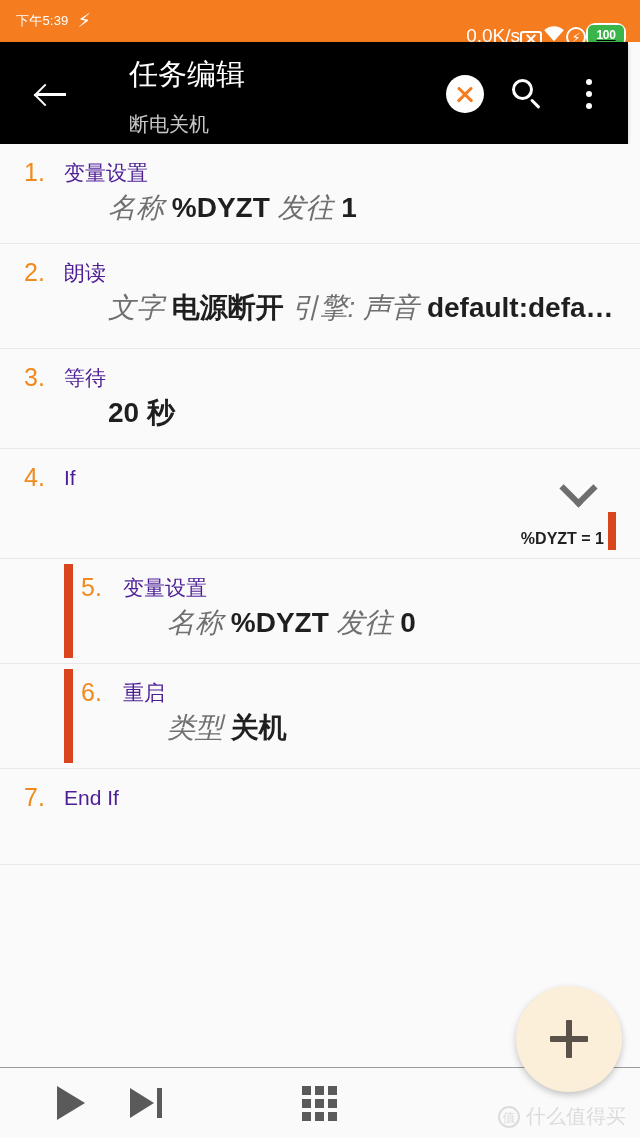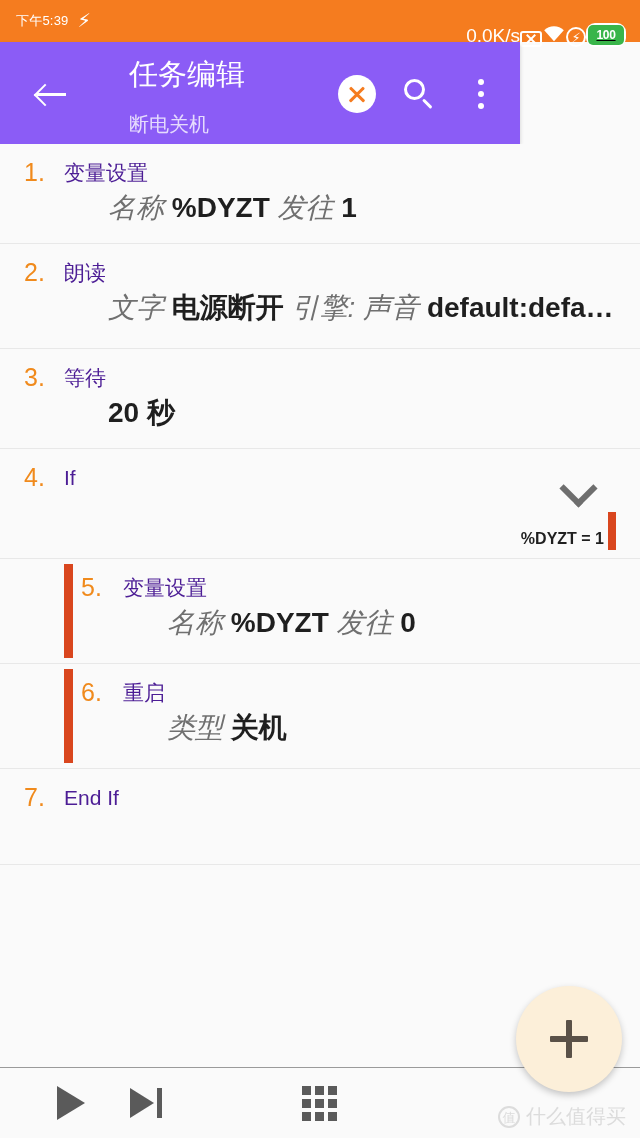--- a/index.html
+++ b/index.html
@@ -103,22 +103,22 @@
     color: #ffffff;
     font-size: 12px;
     font-weight: bold;
     letter-spacing: -.3px;
   }
 
   
   .appbar {
     position: absolute;
     left: 0; top: 42px;
-    width: 520px; height: 102px;
-    background: #8b5cf6;
+    width: 628px; height: 102px;
+    background: #000000;
     box-shadow: 0 2px 4px rgba(0,0,0,.18);
   }
   .back-btn {
     position: absolute;
     left: 20px; top: 26px;
     width: 62px; height: 52px;
     display: flex; align-items: center; justify-content: center;
     cursor: pointer;
   }
   .back-arrow {

